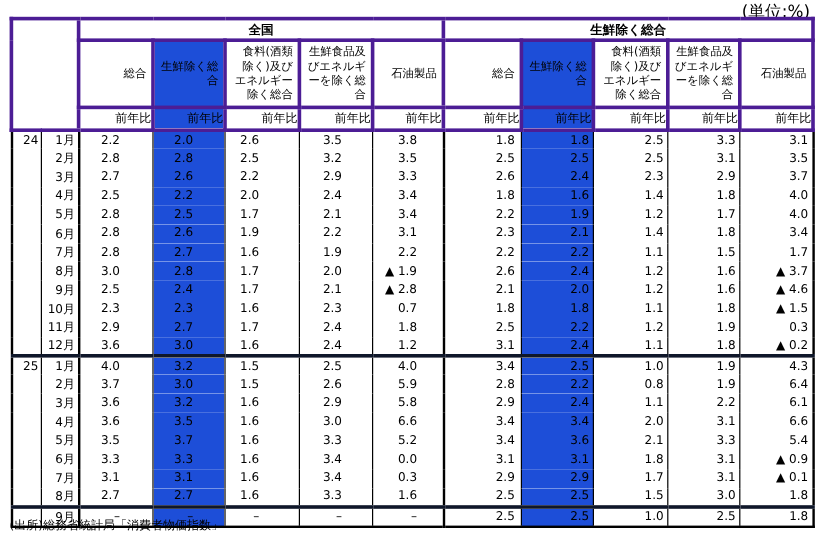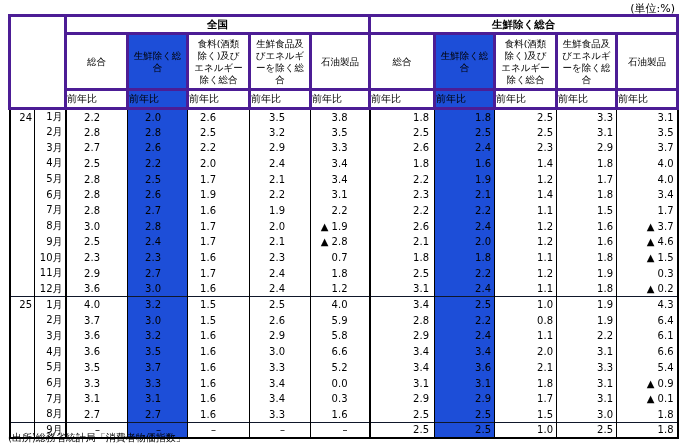--- a/index.html
+++ b/index.html
@@ -2,46 +2,46 @@
 <html><head>
 <meta charset="utf-8">
 <style>
   html,body { margin:0; padding:0; }
   body {
     width:680px; height:446px; background:#ffffff; color:#000;
     font-family:"DejaVu Sans","Liberation Sans",sans-serif;
     position:relative; overflow:hidden;
   }
   .unit-label {
-    position:absolute; top:1px; right:5px; font-size:11px;
+    position:absolute; top:1px; right:5px; font-size:14px;
   }
   table.cpi {
     position:absolute; left:8px; top:14px; width:668px;
     border-collapse:collapse; table-layout:fixed;
     border:2px solid #000;
   }
   td, th { font-weight:normal; padding:0; overflow:hidden; }
   
   thead td { border:3px solid #4c1d95; }
   td.corner { border-right-width:2px; }
   td.group-hdr {
     text-align:center; font-weight:bold; font-size:10.5px; height:15px;
   }
   td.col-hdr {
-    font-size:9.5px; line-height:12px; text-align:center; vertical-align:middle;
+    font-size:9.5px; line-height:12px; text-align:right; vertical-align:middle;
     padding:1px 4px; white-space:normal; word-break:break-all; height:51px;
   }
-  td.yoy-hdr { text-align:left; font-size:10px; height:16px; }
+  td.yoy-hdr { text-align:right; font-size:10px; height:16px; }
   
   tbody td {
     border-right:1px solid #000; font-size:10px; white-space:nowrap;
     text-align:right; vertical-align:middle;
   }
   tbody tr { height:15.7px; }
-  tr.hsep-top td { border-top:1px solid #0f172a; }
+  tr.hsep-top td { border-top:3px solid #0f172a; }
   td.year  { padding-right:2px; }
   td.month { padding-right:2px; border-right:2px solid #000; }
   .thickr { border-right-width:2px !important; }
   .hl { background:#1d4ed8; }
   
   td.c0 { padding-right:27px; }
   td.c1 { padding-right:26px; }
   td.c2 { padding-right:33px; }
   td.c3 { padding-right:25px; }
   td.c4 { padding-right:21px;text-align:right; }

